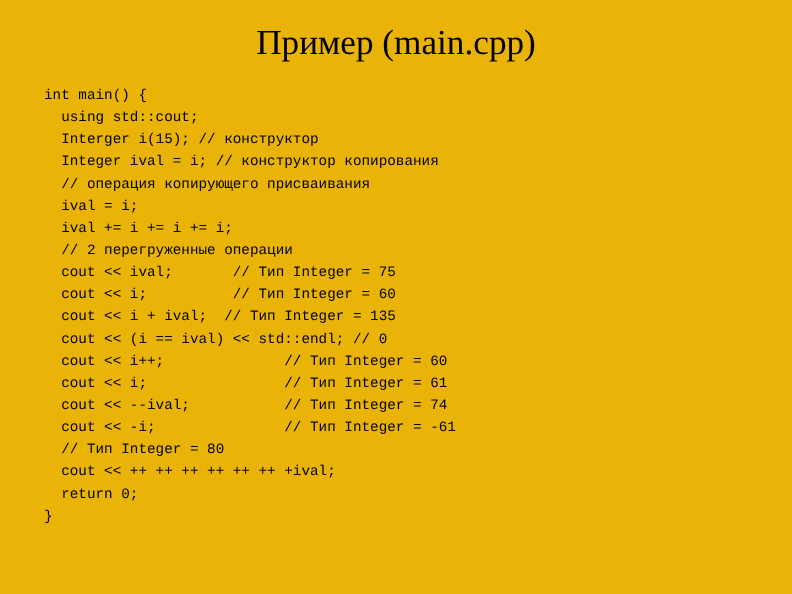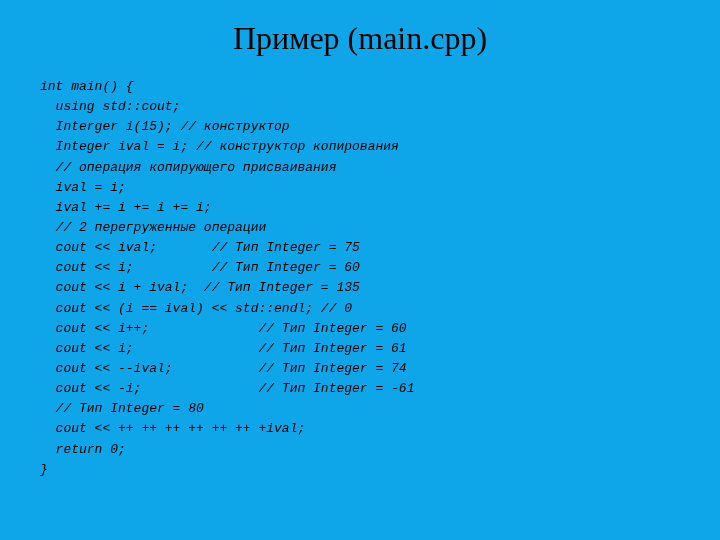--- a/index.html
+++ b/index.html
@@ -12,21 +12,21 @@
       width: 720px;
       height: 540px;
       background-color: #ffffff;
       font-family: 'Times New Roman', Times, serif;
       overflow: hidden;
     }
 
     .page-container {
       width: 720px;
       height: 540px;
-      background: #0ea5e9;
+      background: #eab308;
       display: flex;
       flex-direction: column;
       align-items: center;
       padding: 20px 30px 34px 30px;
     }
 
     .title {
       font-size: 32px;
       font-weight: normal;
       color: #000000;
@@ -35,21 +35,20 @@
     }
 
     .code-block {
       font-family: 'Courier New', Courier, monospace;
       font-size: 13px;
       color: #000000;
       line-height: 1.55;
       white-space: pre;
       align-self: flex-start;
       margin-left: 10px;
-      font-style: italic;
     }
   </style>
 </head>
 <body>
 
 <div class="page-container">
   <h1 class="title">Пример (main.cpp)</h1>
   <div class="code-block" id="code-output">int main() {
   using std::cout;
   Interger i(15); // конструктор

